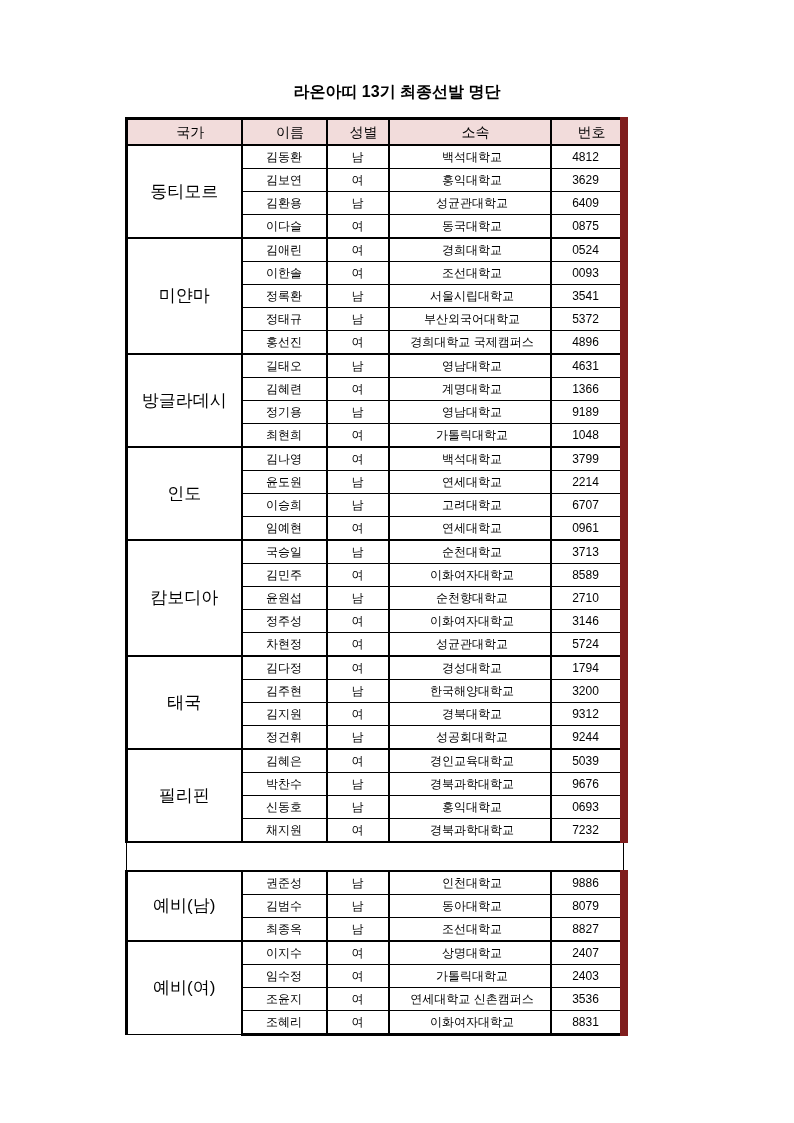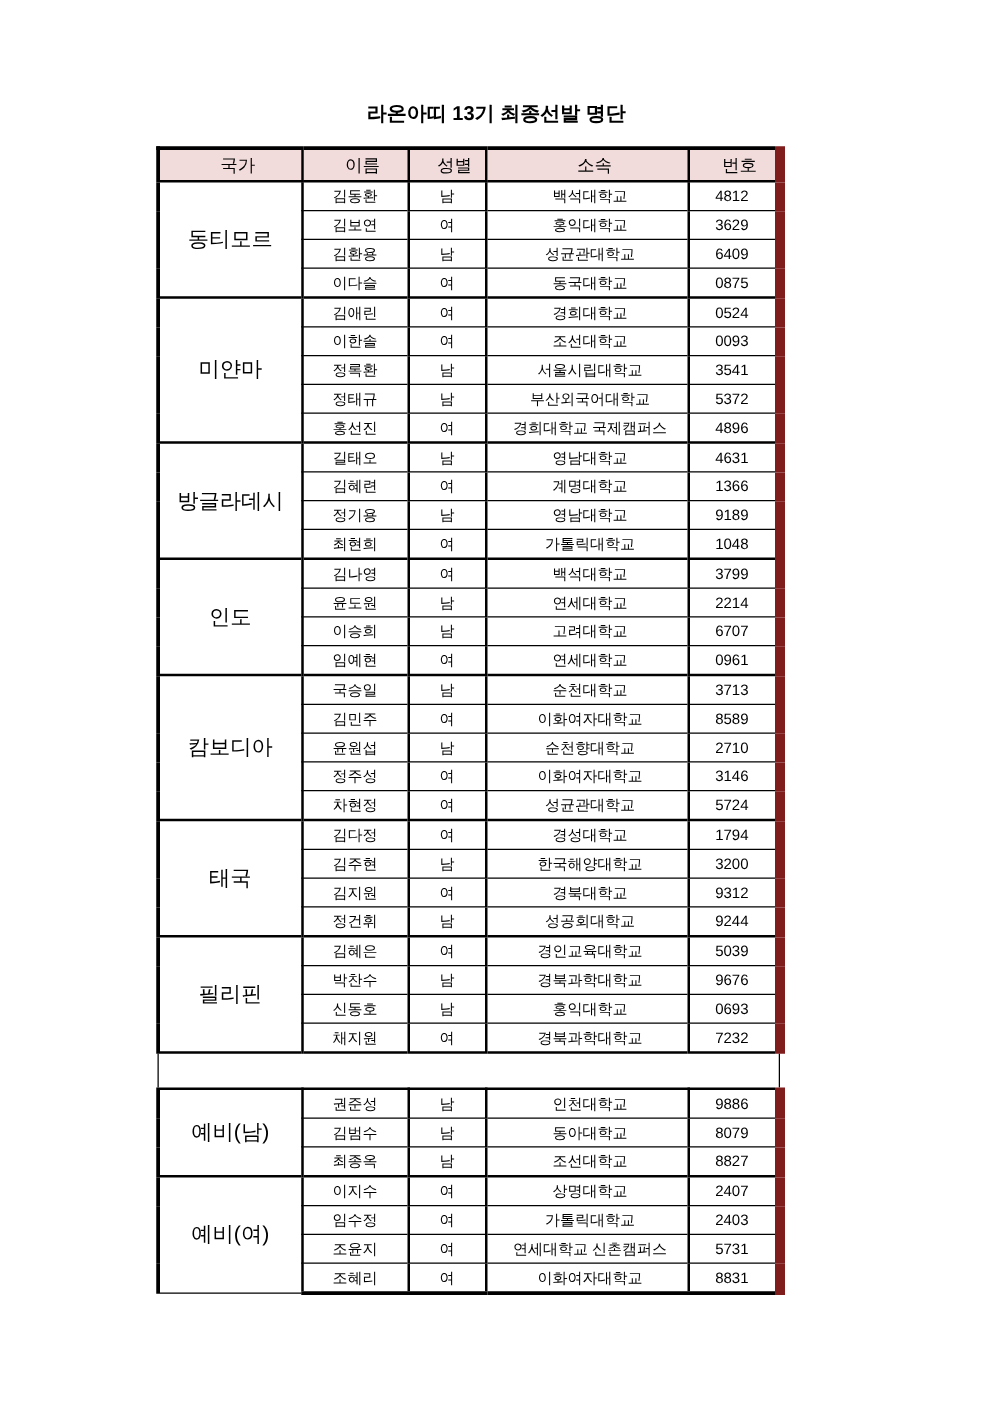--- a/index.html
+++ b/index.html
@@ -326,21 +326,21 @@
         <tr>
           <td>임수정</td>
           <td>여</td>
           <td class="affiliation-cell">가톨릭대학교</td>
           <td class="col-last">2403</td>
         </tr>
         <tr>
           <td>조윤지</td>
           <td>여</td>
           <td class="affiliation-cell">연세대학교 신촌캠퍼스</td>
-          <td class="col-last">5731</td>
+          <td class="col-last">3536</td>
         </tr>
         <tr class="table-end">
           <td>조혜리</td>
           <td>여</td>
           <td class="affiliation-cell">이화여자대학교</td>
           <td class="col-last">8831</td>
         </tr>
       </tbody>
   </table>
 </div>

